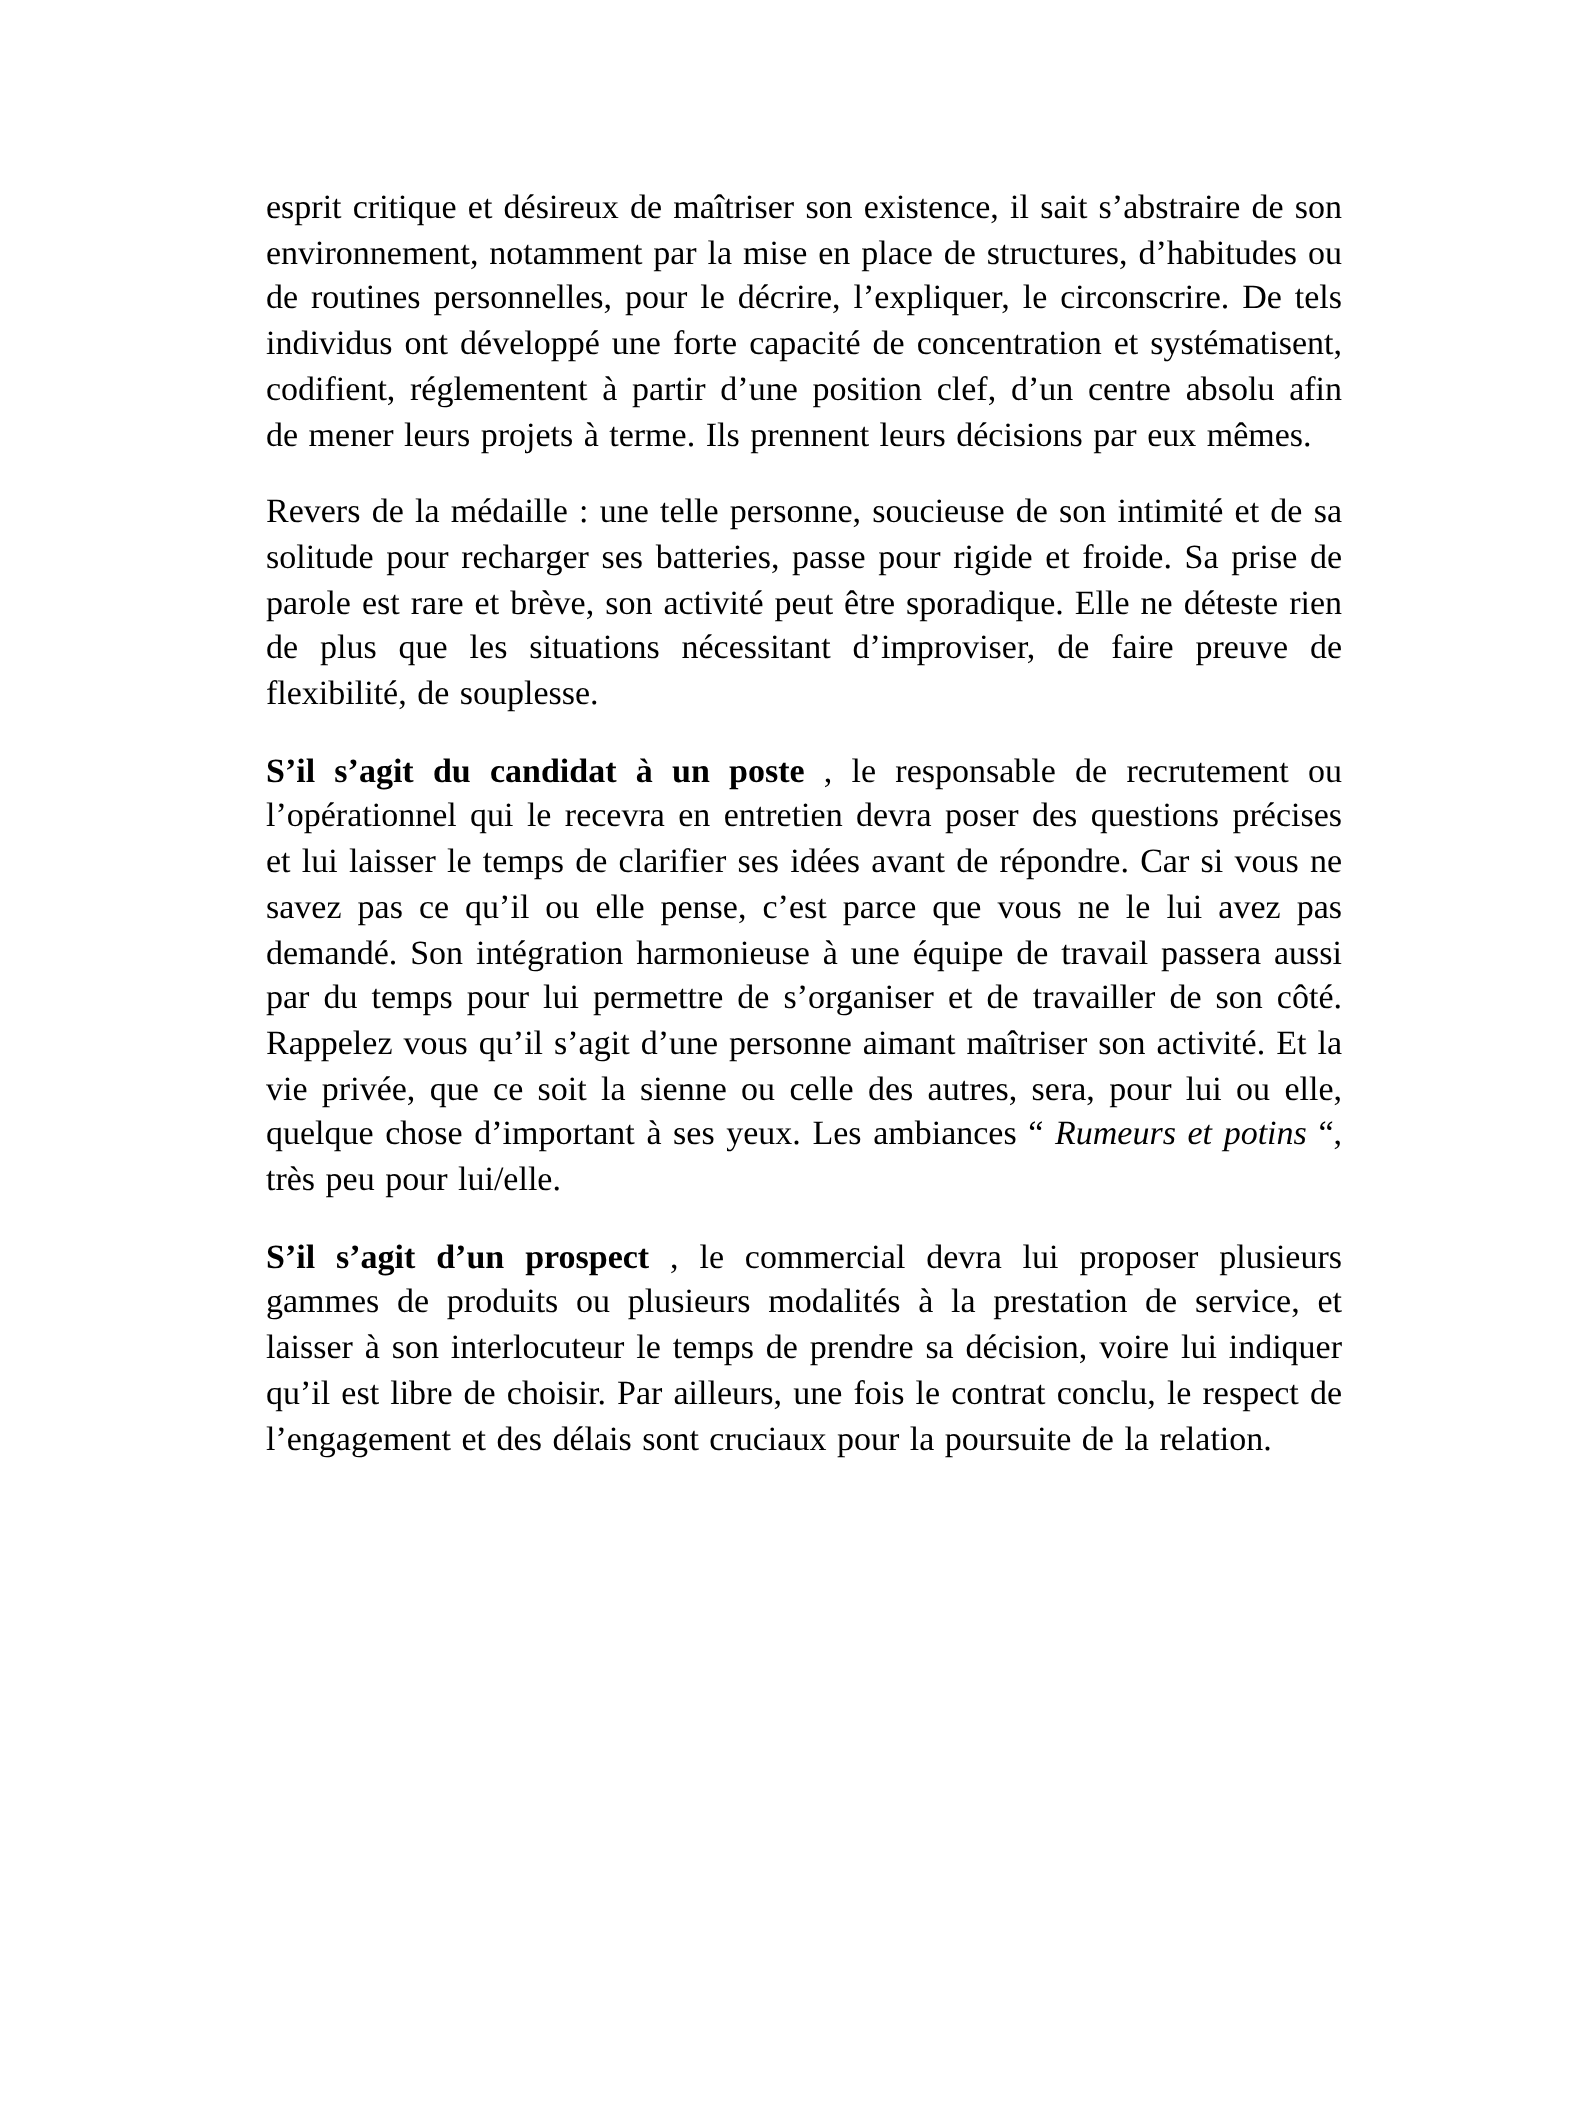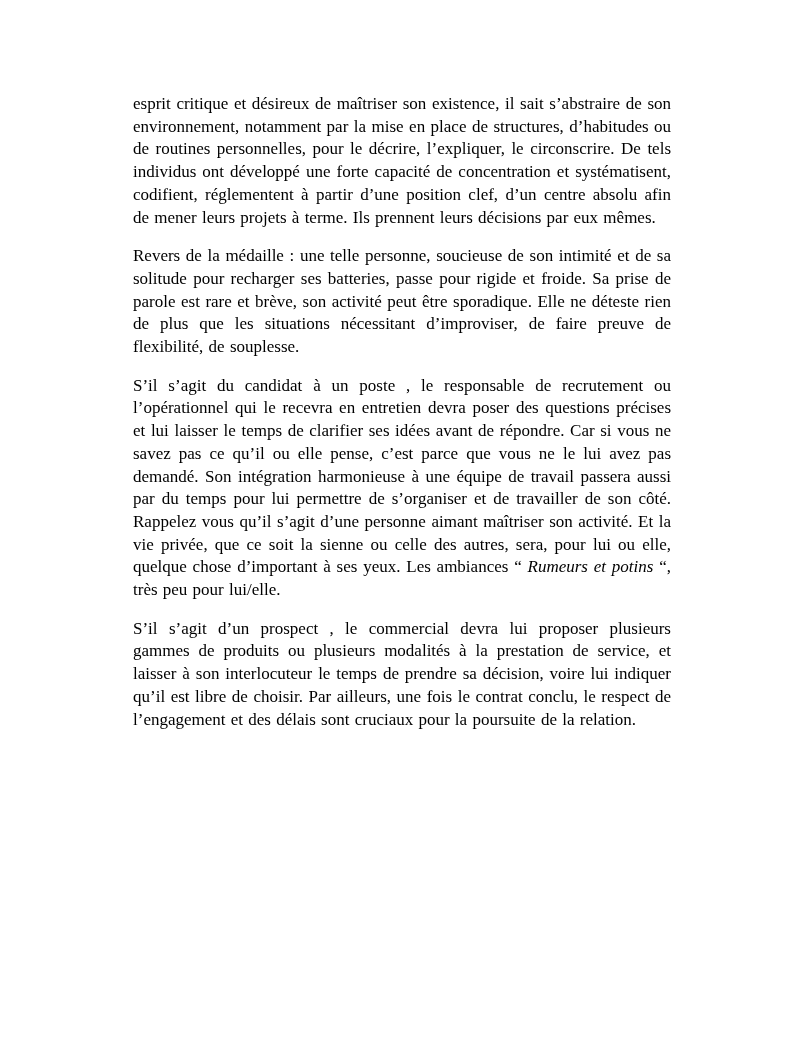--- a/index.html
+++ b/index.html
@@ -22,21 +22,21 @@
     top: 93px;
     width: 538px;
   }
   .text-block p {
     margin: 0 0 16px 0;
     text-align: justify;
     font-size: 17px;
     line-height: 22.7px;
     word-spacing: 1px;
   }
-  .bold   { font-weight: normal; margin-top: 12px; }
+  .bold   { font-weight: bold; margin-top: 12px; }
   .italic { font-style: italic; }
   .footer {
     position: absolute;
     top: 1011px;
     left: 0;
     width: 100%;
     text-align: right;
     font-size: 14px;
     color: #4d4d4d;
     font-family: "Liberation Serif", serif;

